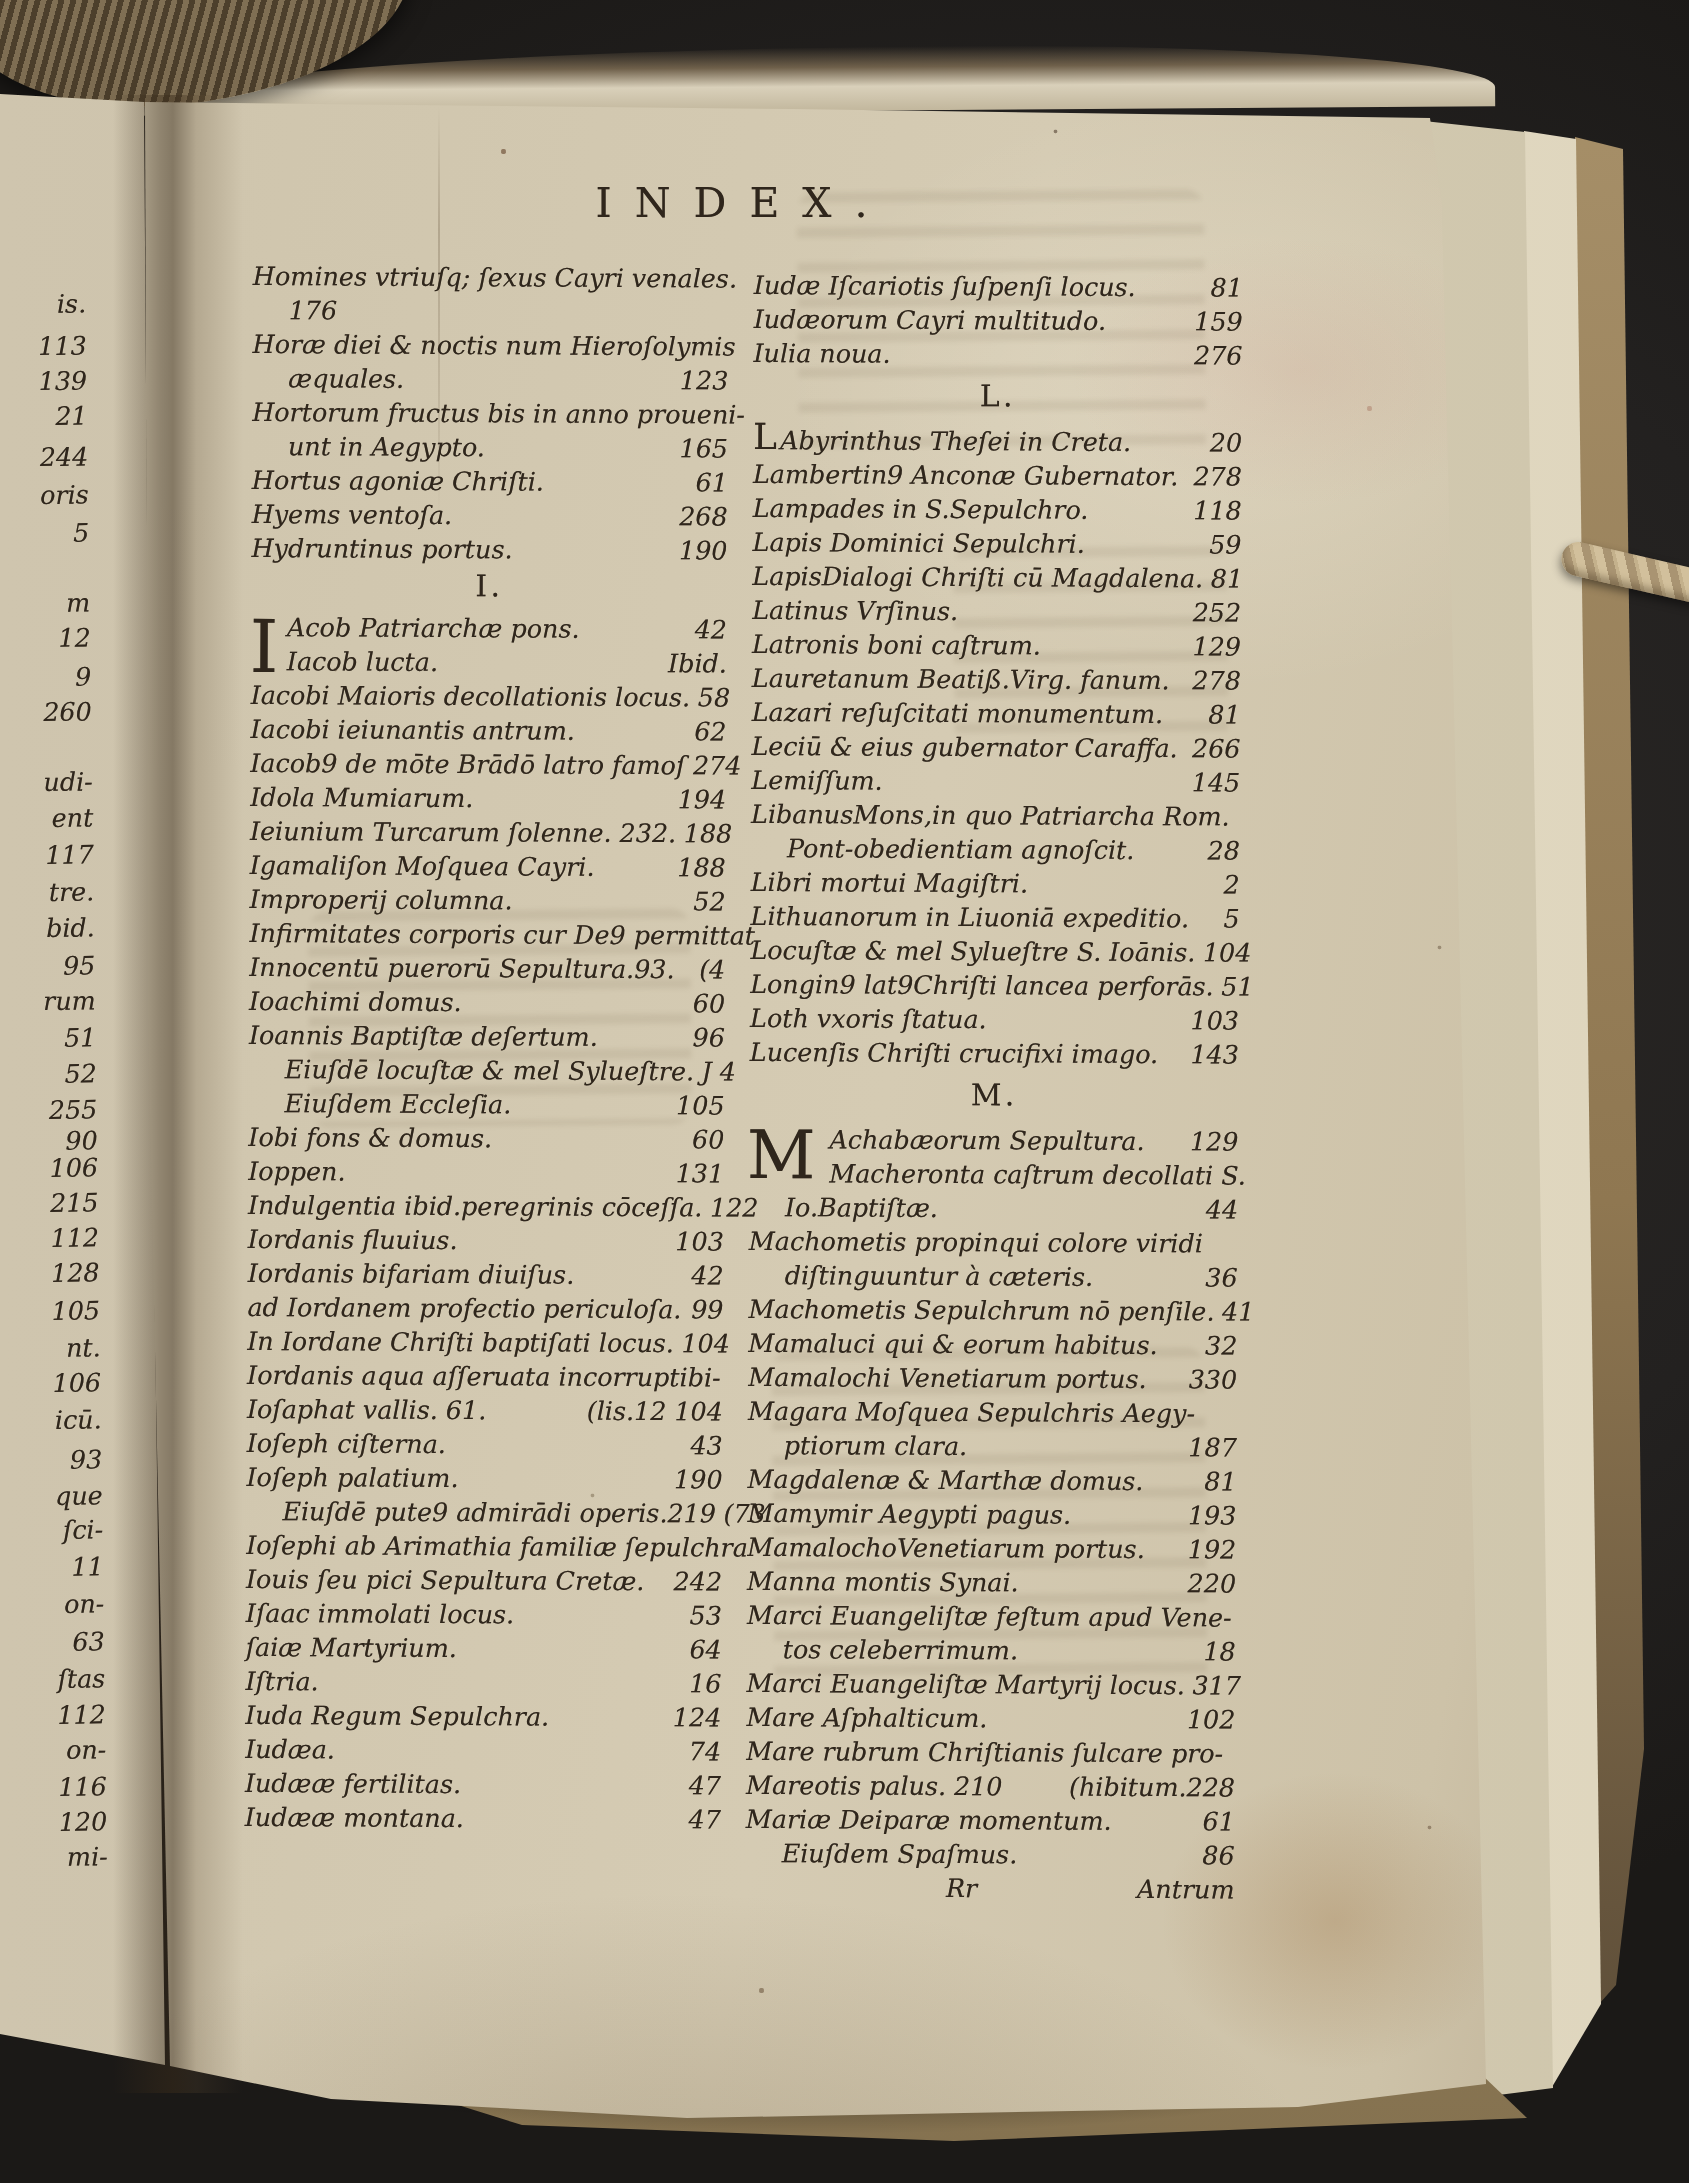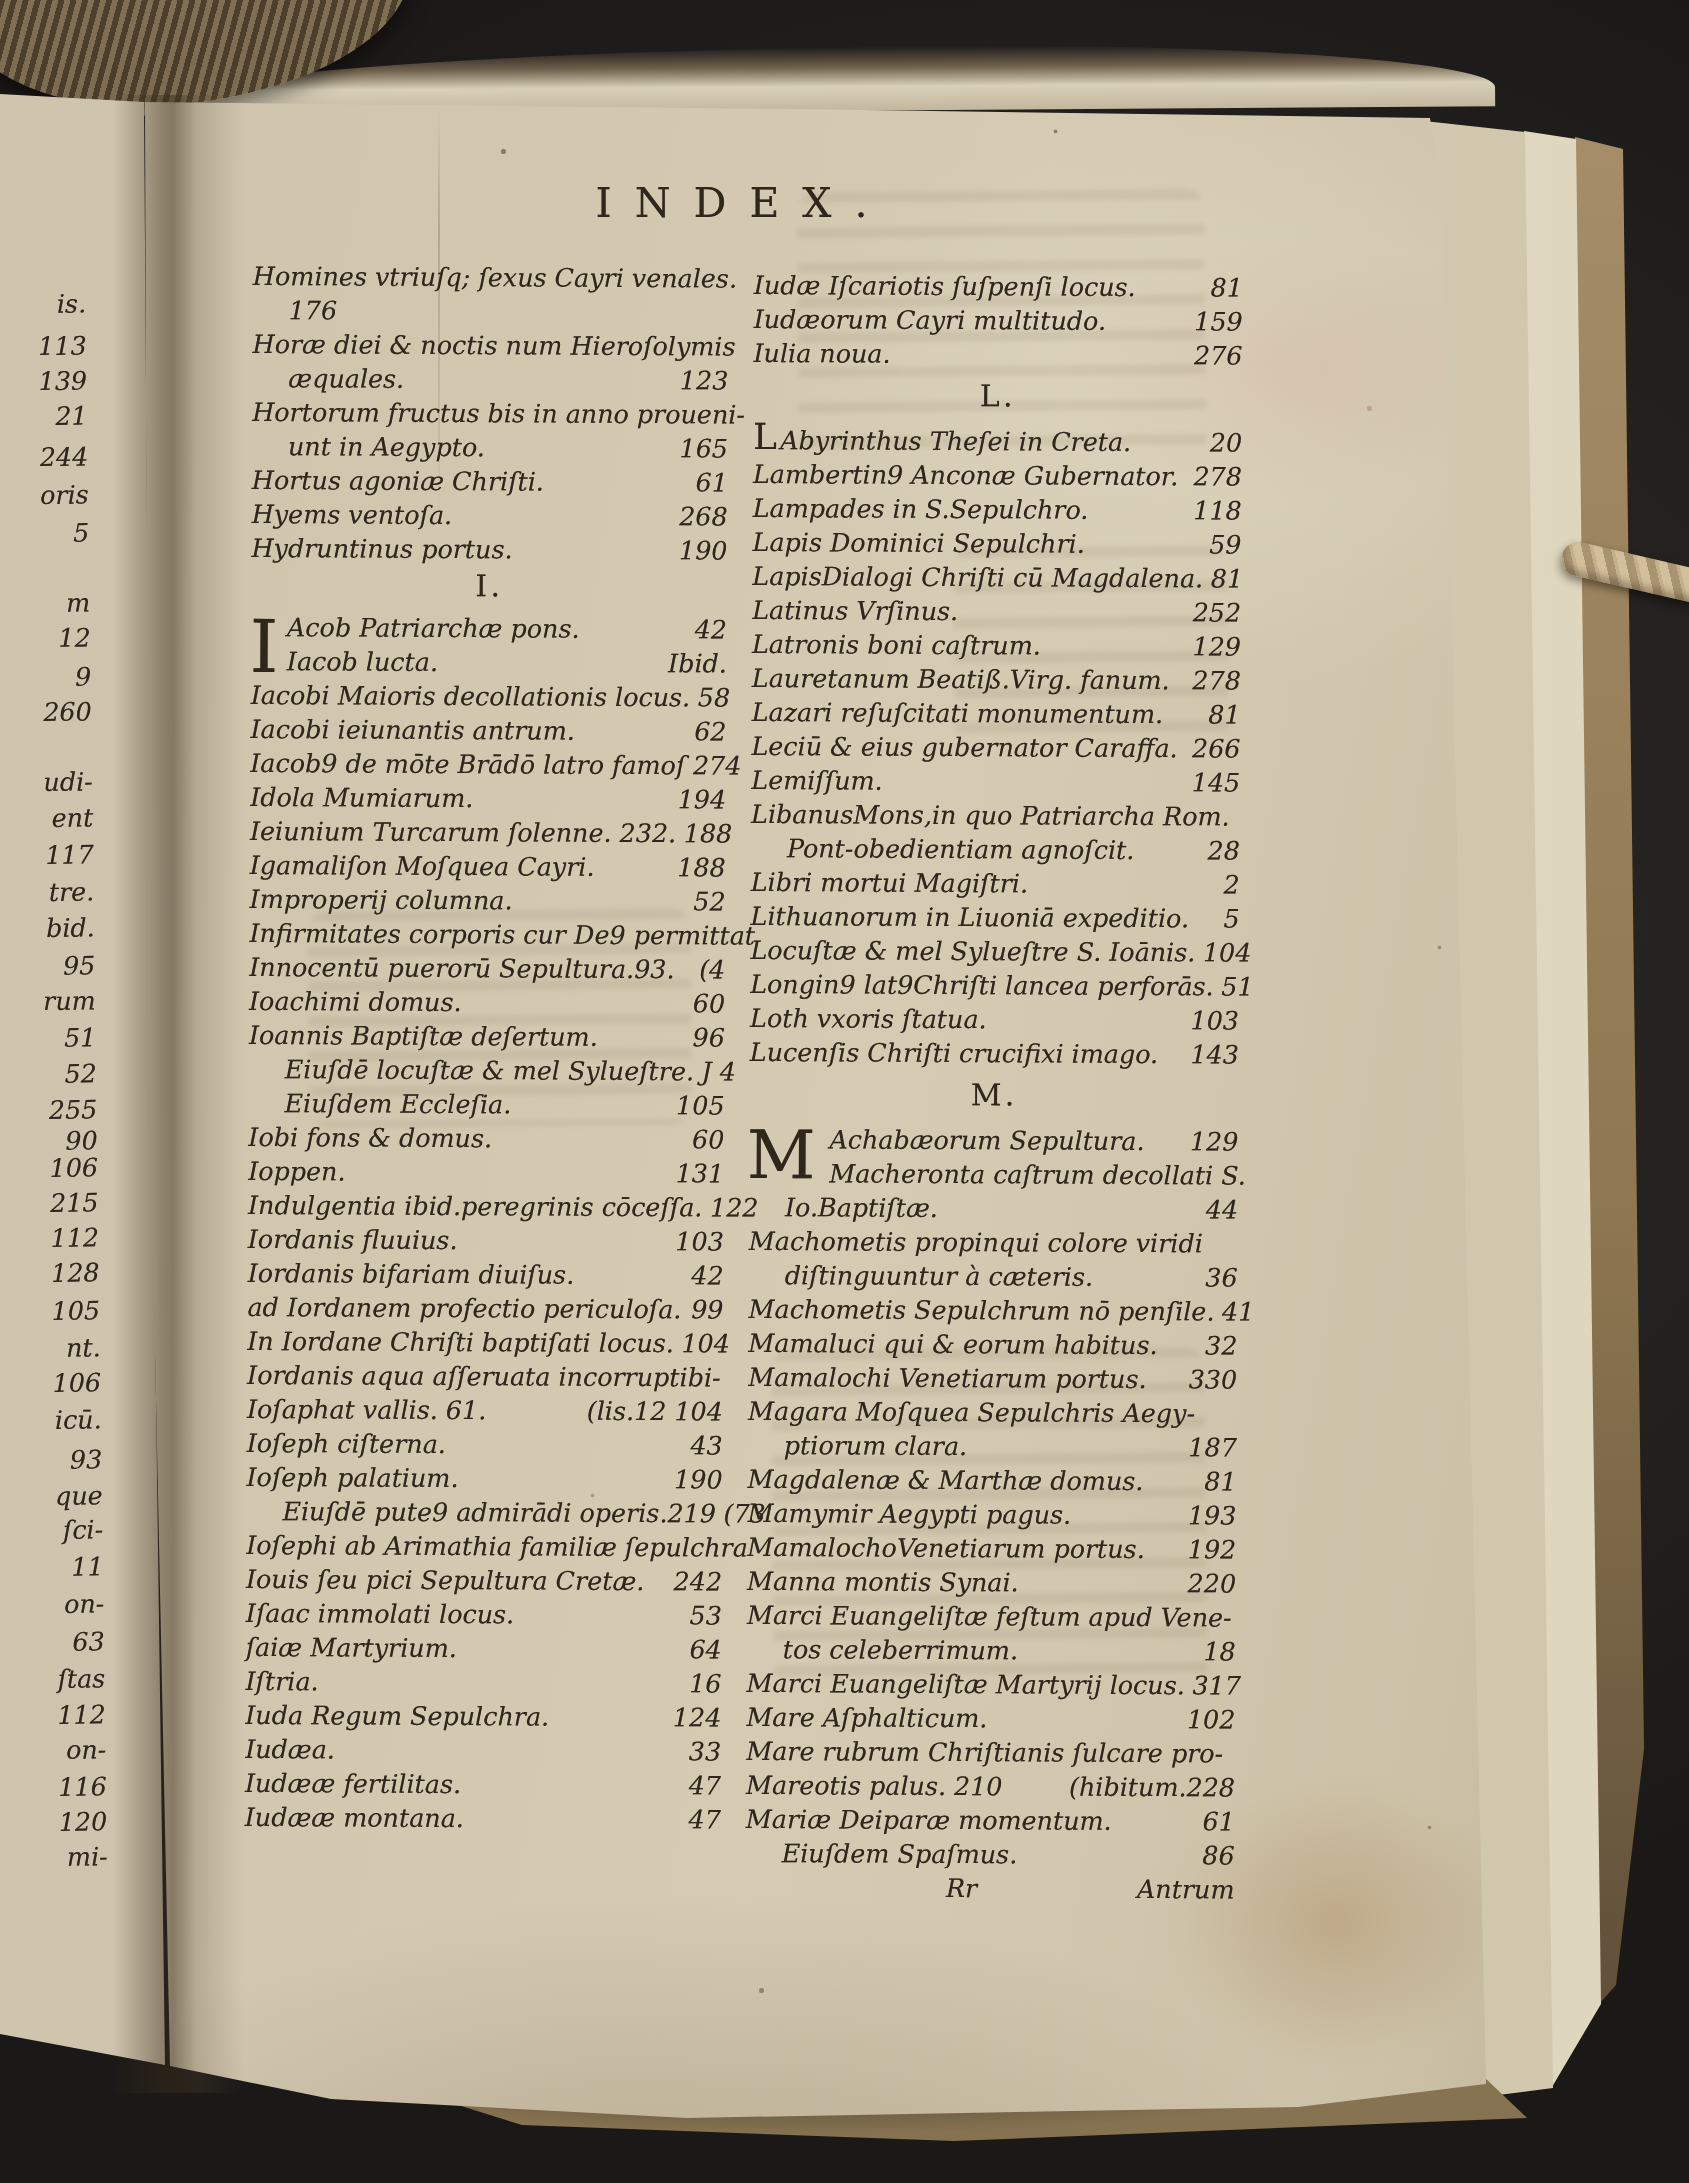--- a/index.html
+++ b/index.html
@@ -313,21 +313,21 @@
         <div class="row">
           <span class="t">Iſtria.</span>
           <span class="n">16</span>
         </div>
         <div class="row">
           <span class="t">Iuda Regum Sepulchra.</span>
           <span class="n">124</span>
         </div>
         <div class="row">
           <span class="t">Iudæa.</span>
-          <span class="n">33</span>
+          <span class="n">74</span>
         </div>
         <div class="row">
           <span class="t">Iudææ fertilitas.</span>
           <span class="n">47</span>
         </div>
         <div class="row">
           <span class="t">Iudææ montana.</span>
           <span class="n">47</span>
         </div>
       </div>

